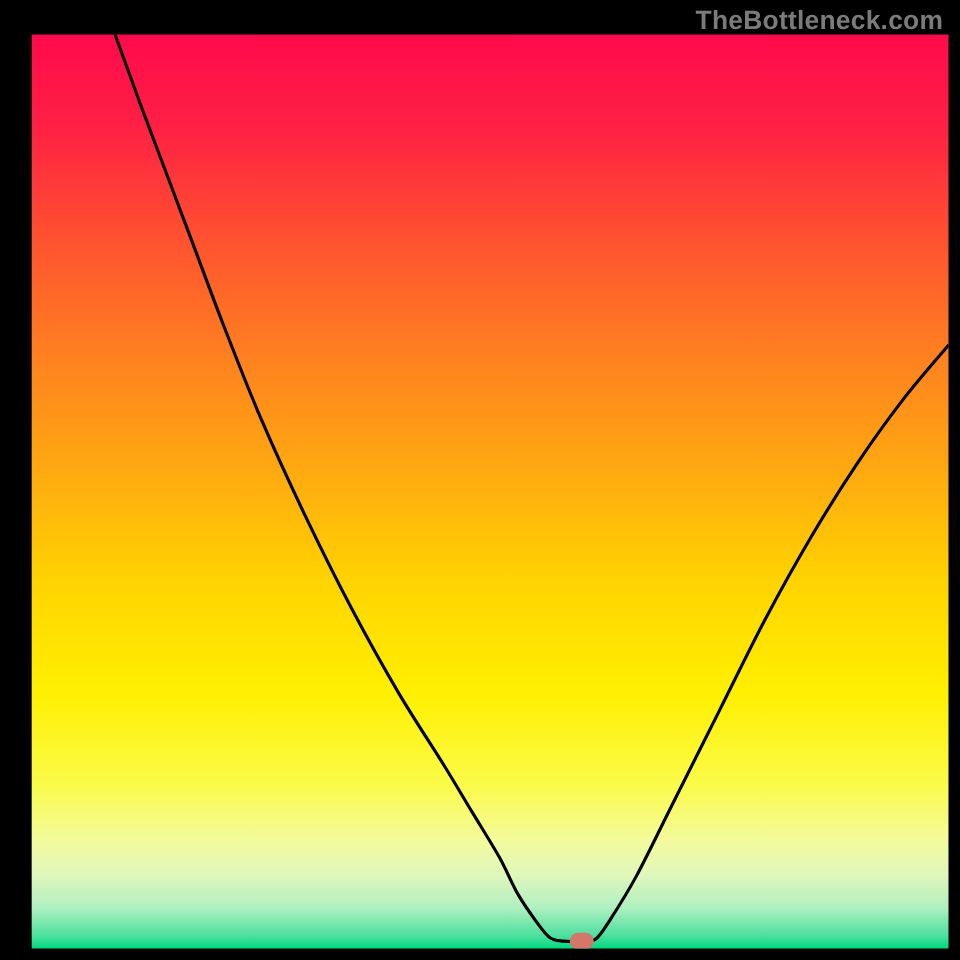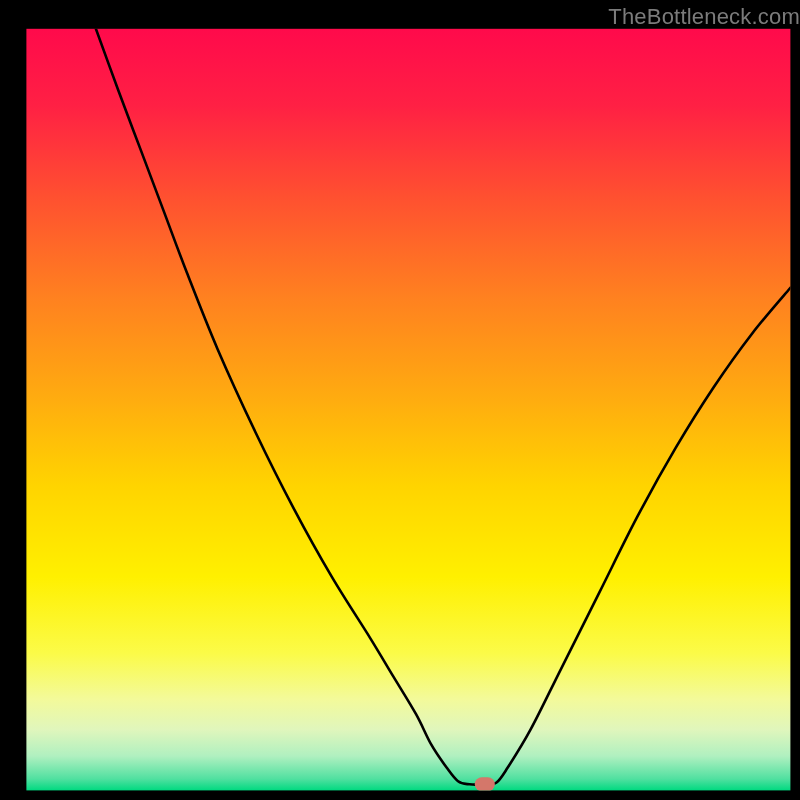--- a/index.html
+++ b/index.html
@@ -14,24 +14,24 @@
   .frame {
     position: absolute;
     top: 0;
     left: 0;
     width: 800px;
     height: 800px;
   }
   .watermark {
     position: absolute;
     top: 4px;
-    right: 0;
+    right: 14px;
     font-family: Arial, Helvetica, sans-serif;
     font-size: 22px;
-    font-weight: normal;
+    font-weight: bold;
     color: #7b7b7b;
     letter-spacing: 0.2px;
   }
   svg {
     display: block;
   }
 </style>
 </head>
 <body>
 

